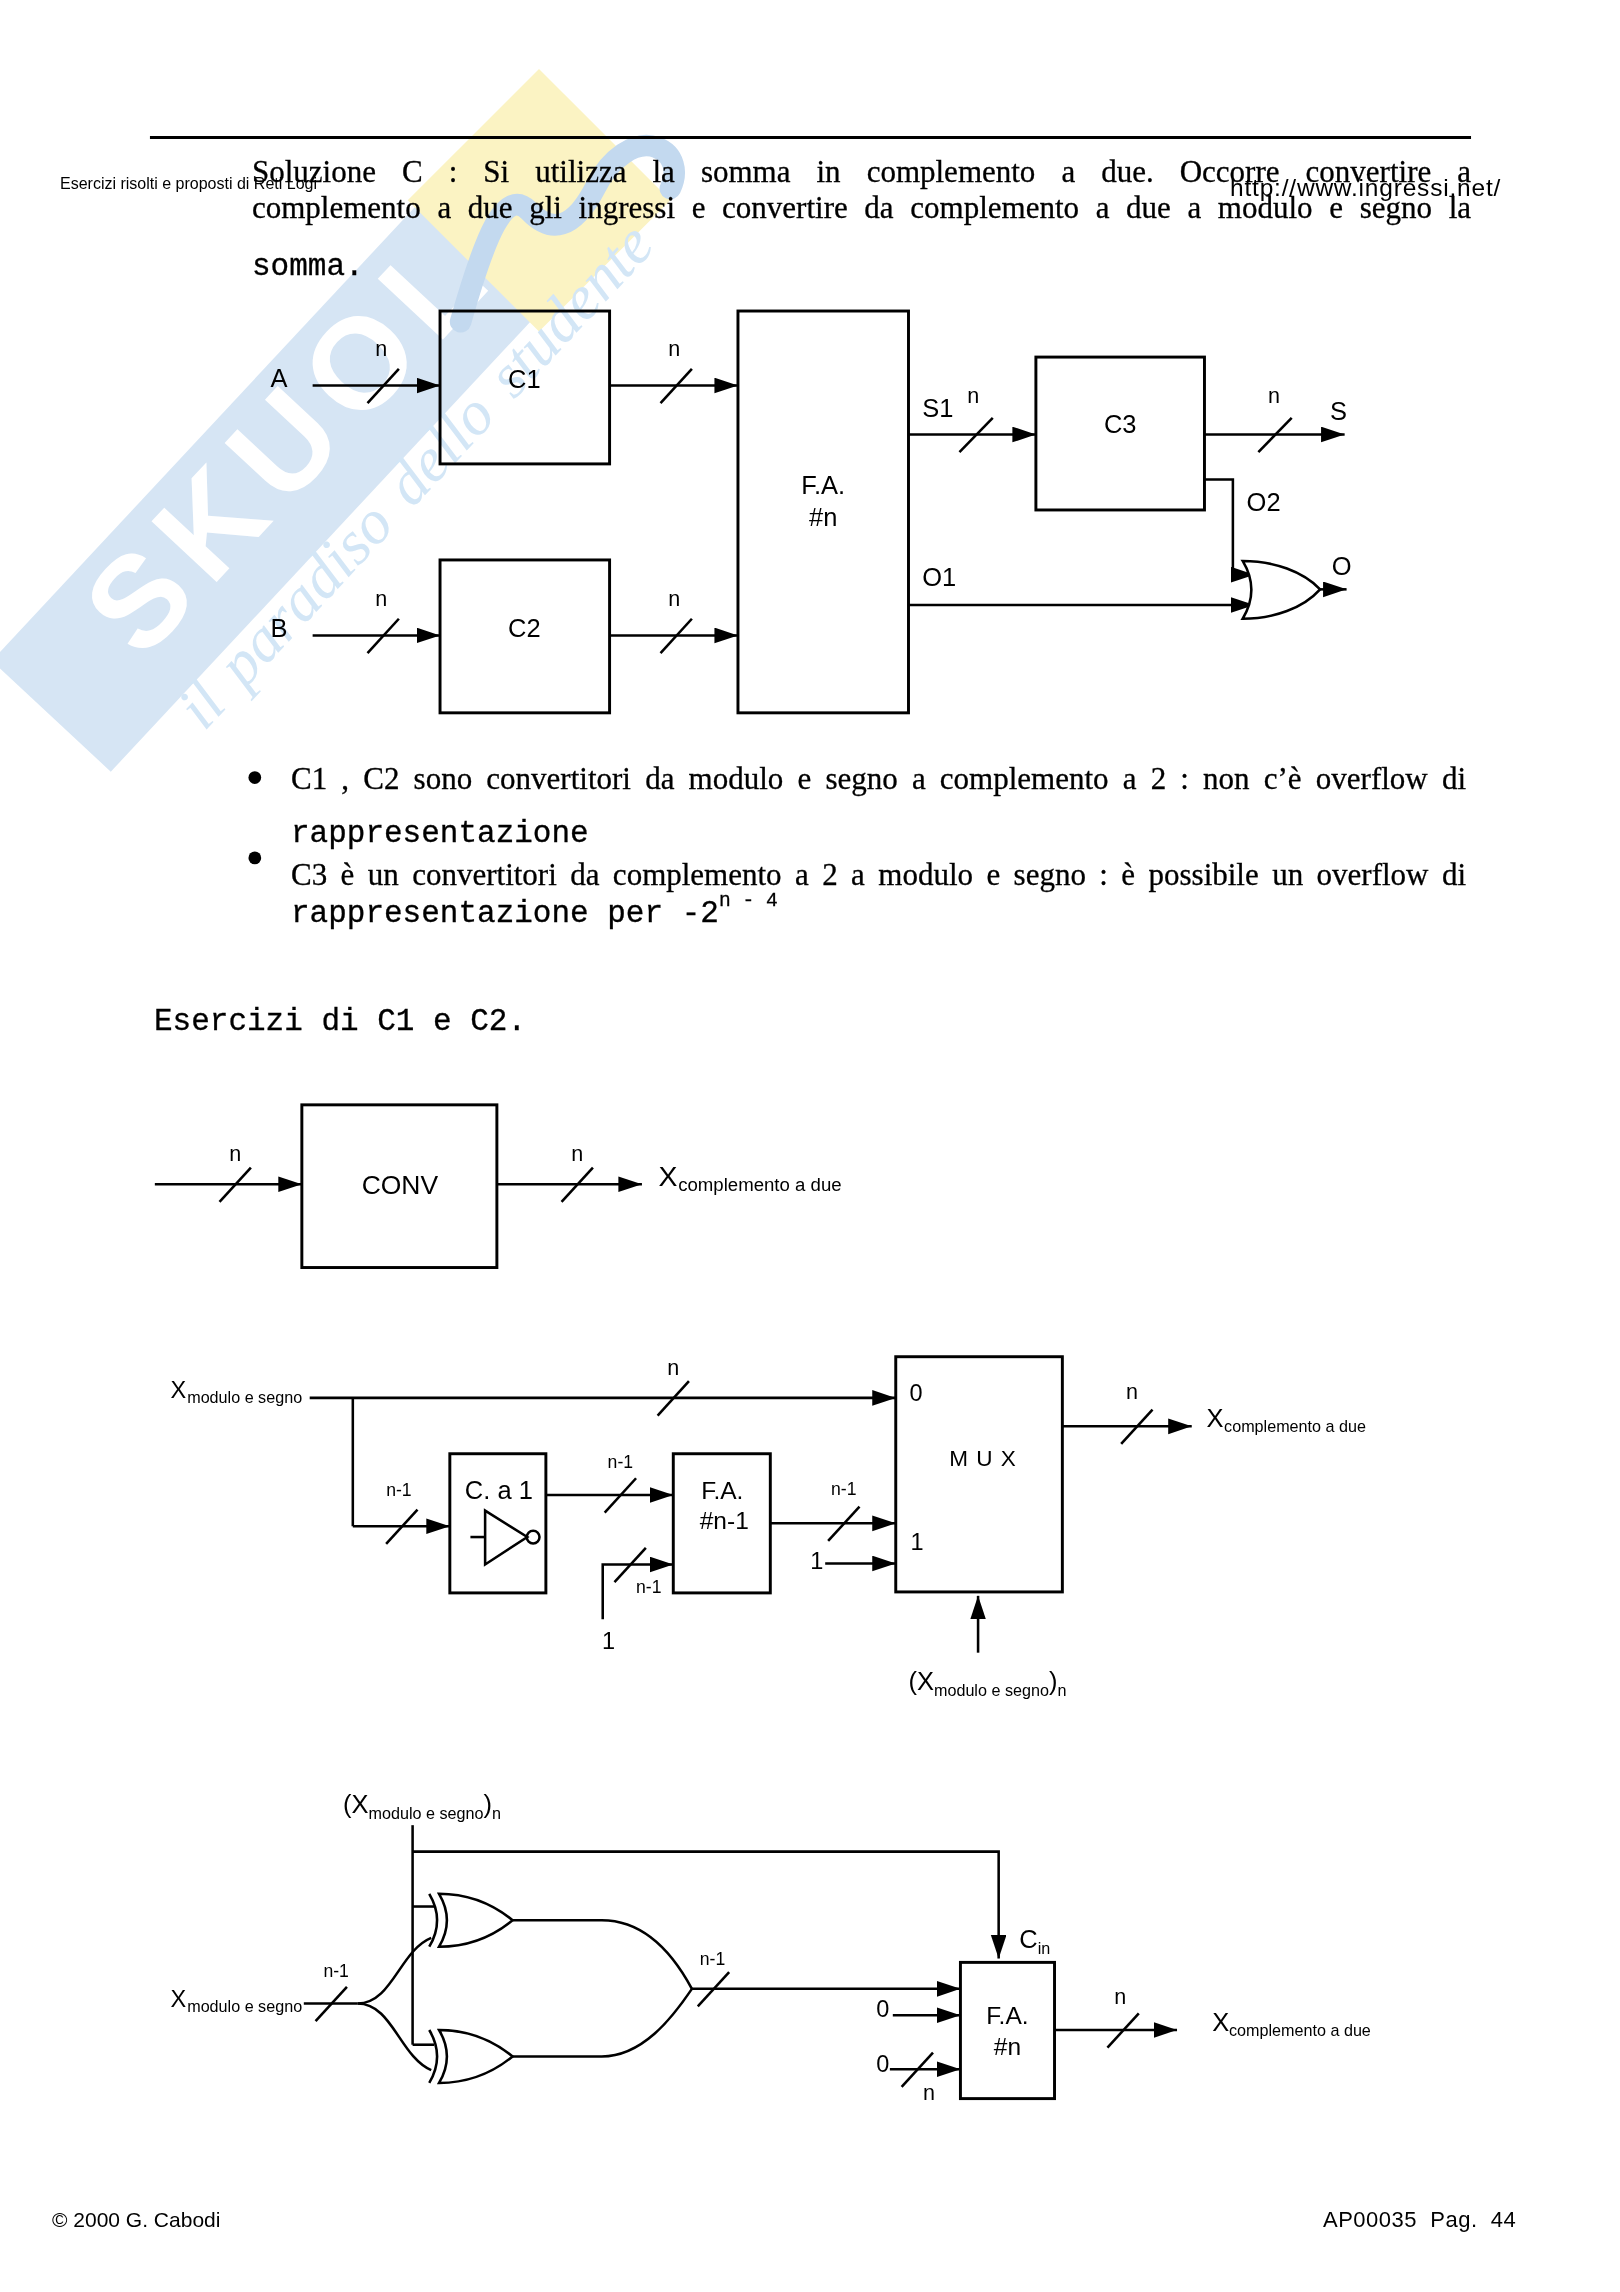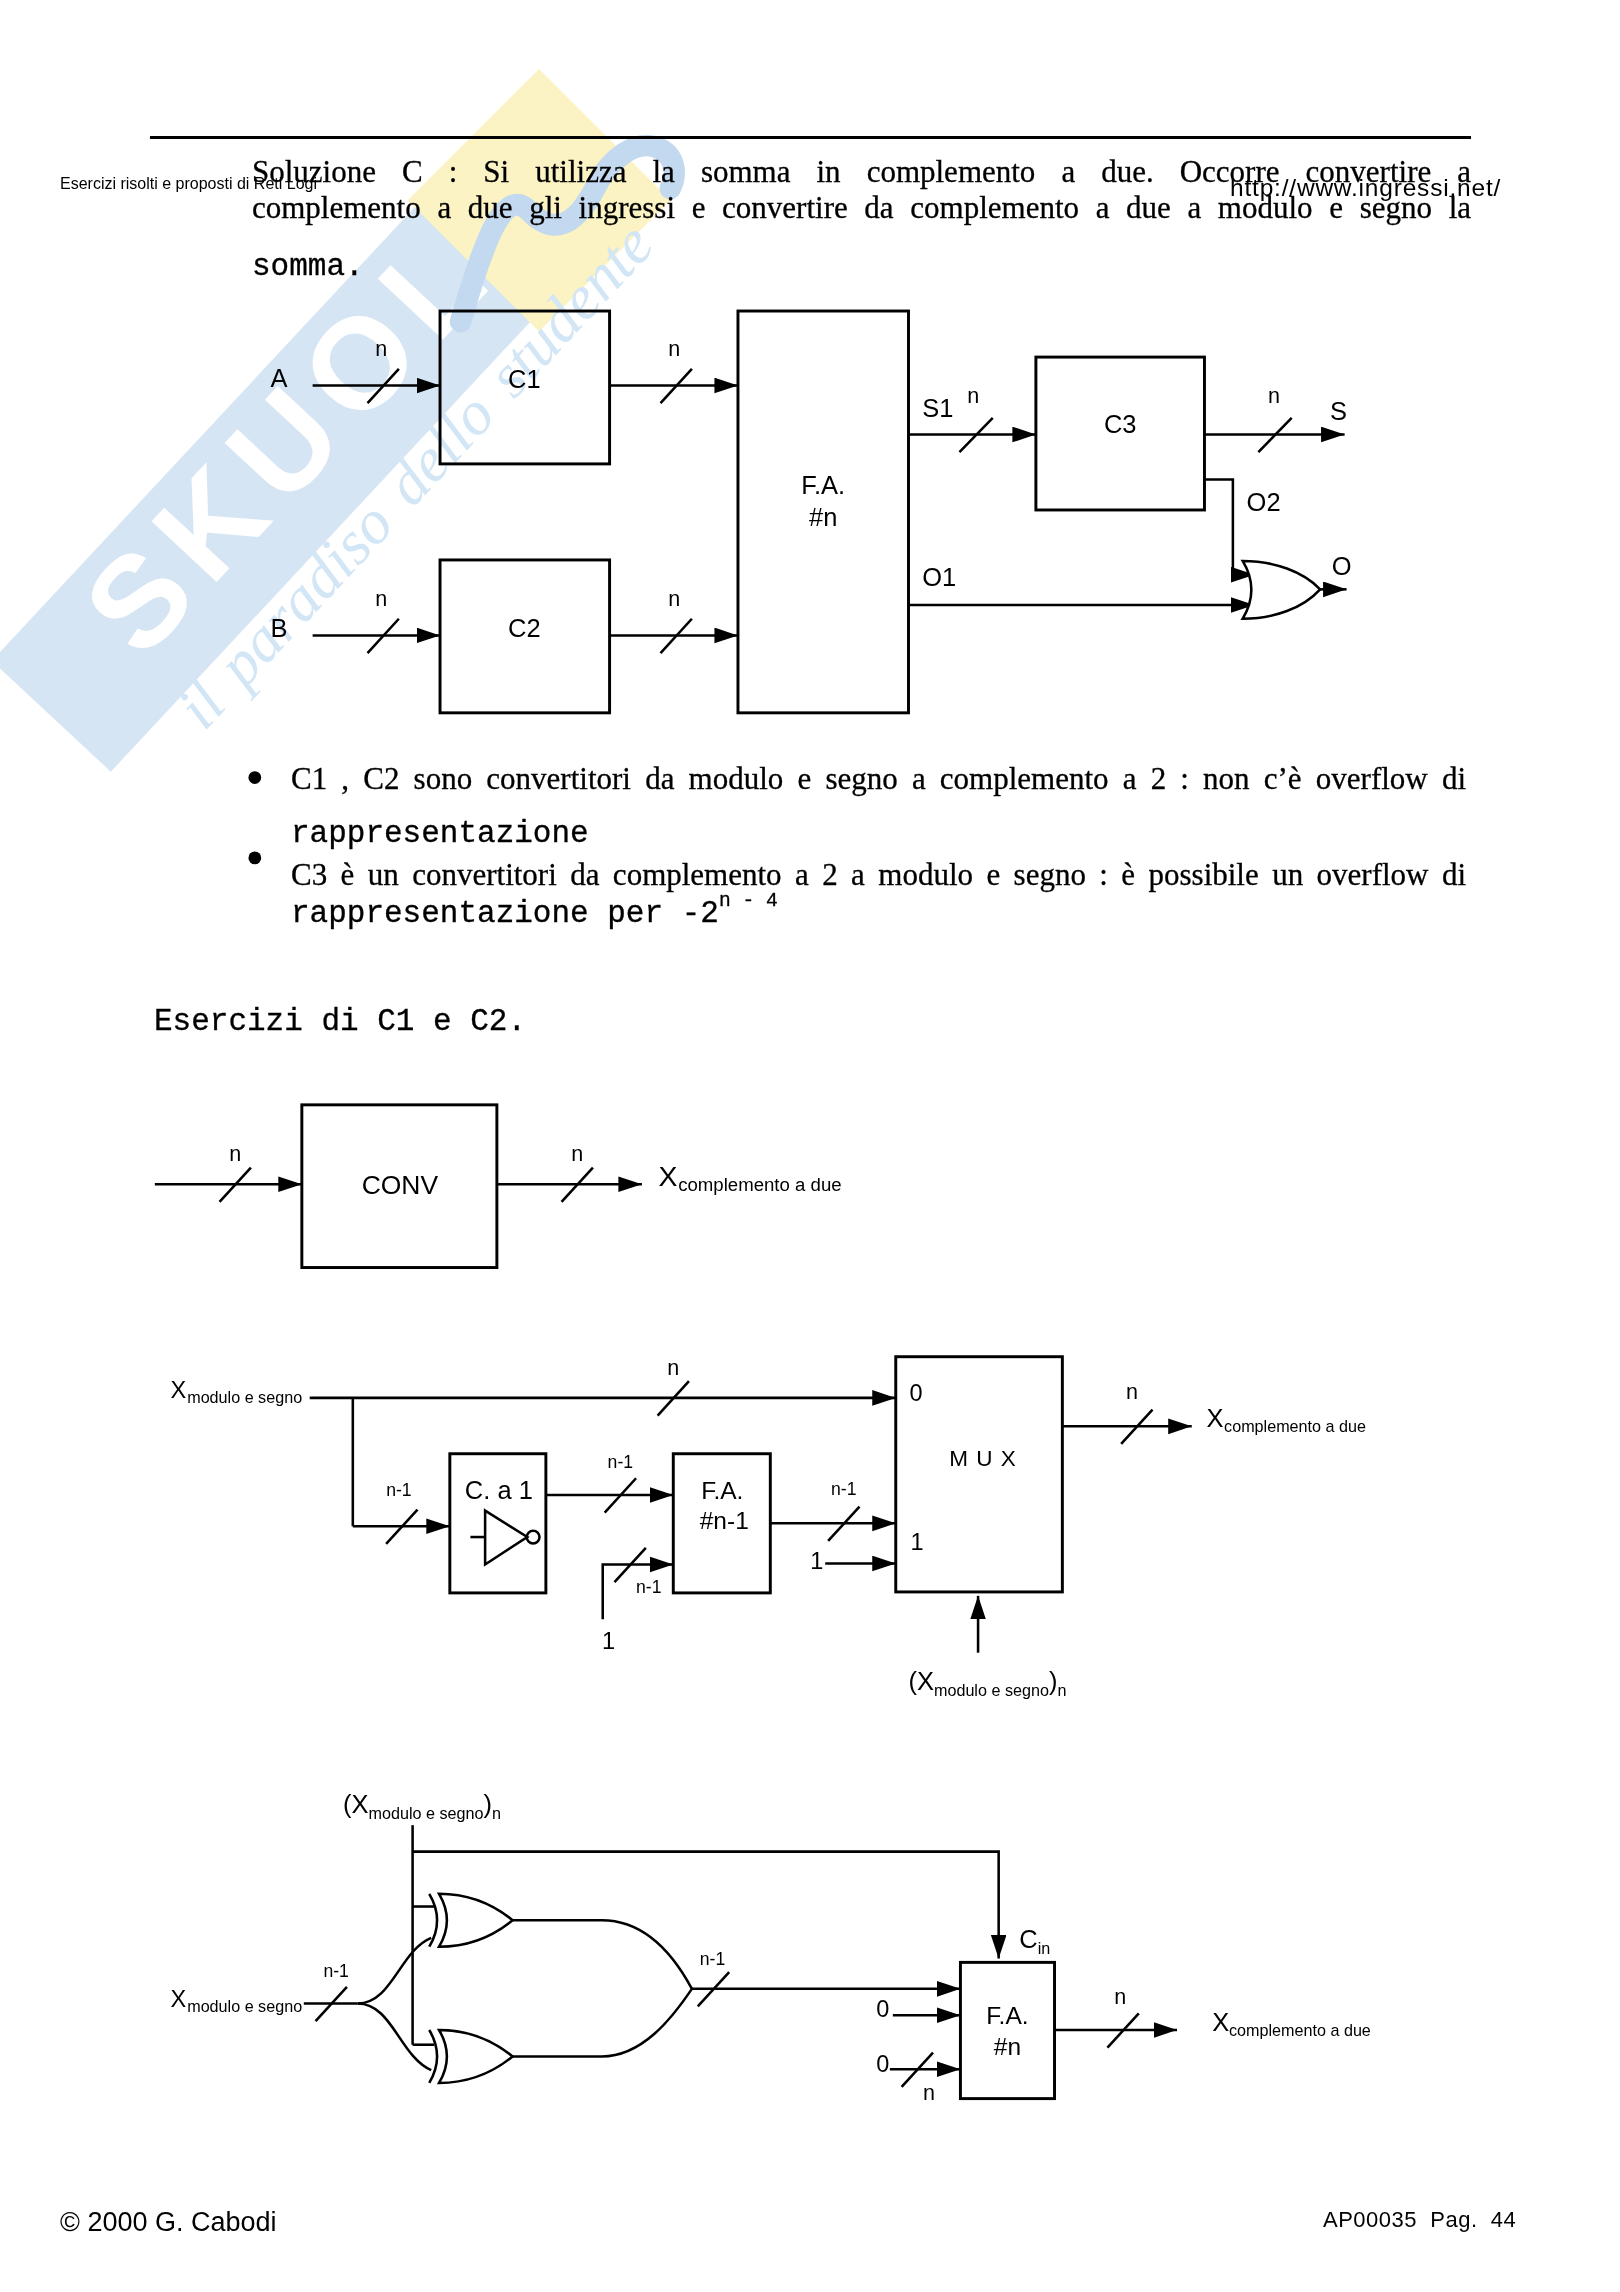--- a/index.html
+++ b/index.html
@@ -205,15 +205,15 @@
 <div class="jl txt" style="left:252px;top:192px;width:1219px;font-size:31px;">complemento a due gli ingressi e convertire da complemento a due a modulo e segno la</div>
 <div class="abs txt ser" style="left:252px;top:236px;font-size:31px;">somma.</div>
 
 <div class="jl txt" style="left:291px;top:763px;width:1175px;font-size:31px;">C1 , C2 sono convertitori da modulo e segno a complemento a 2&nbsp;: non c’è overflow di</div>
 <div class="abs txt ser" style="left:291px;top:803px;font-size:31px;">rappresentazione</div>
 <div class="jl txt" style="left:291px;top:843px;width:1175px;font-size:31px;margin-top:16px;">C3 è un convertitori da complemento a 2 a modulo e segno&nbsp;: è possibile un overflow di</div>
 <div class="abs txt ser" style="left:291px;top:883px;font-size:31px;">rappresentazione per -2<span style="font-size:19.6px;position:relative;top:-15.7px;">n - 4</span></div>
 
 <div class="abs txt ser" style="left:154px;top:991px;font-size:31px;">Esercizi di C1 e C2.</div>
 
-<div class="abs txt" style="left:60px;top:2209px;font-size:27px;">© 2000 G. Cabodi</div>
+<div class="abs txt" style="left:52px;top:2209px;font-size:21px;">© 2000 G. Cabodi</div>
 <div class="abs txt" style="left:1323px;top:2209px;font-size:22px;letter-spacing:0.5px;">AP00035&nbsp; Pag.&nbsp; 44</div>
 
 
 </body></html>

